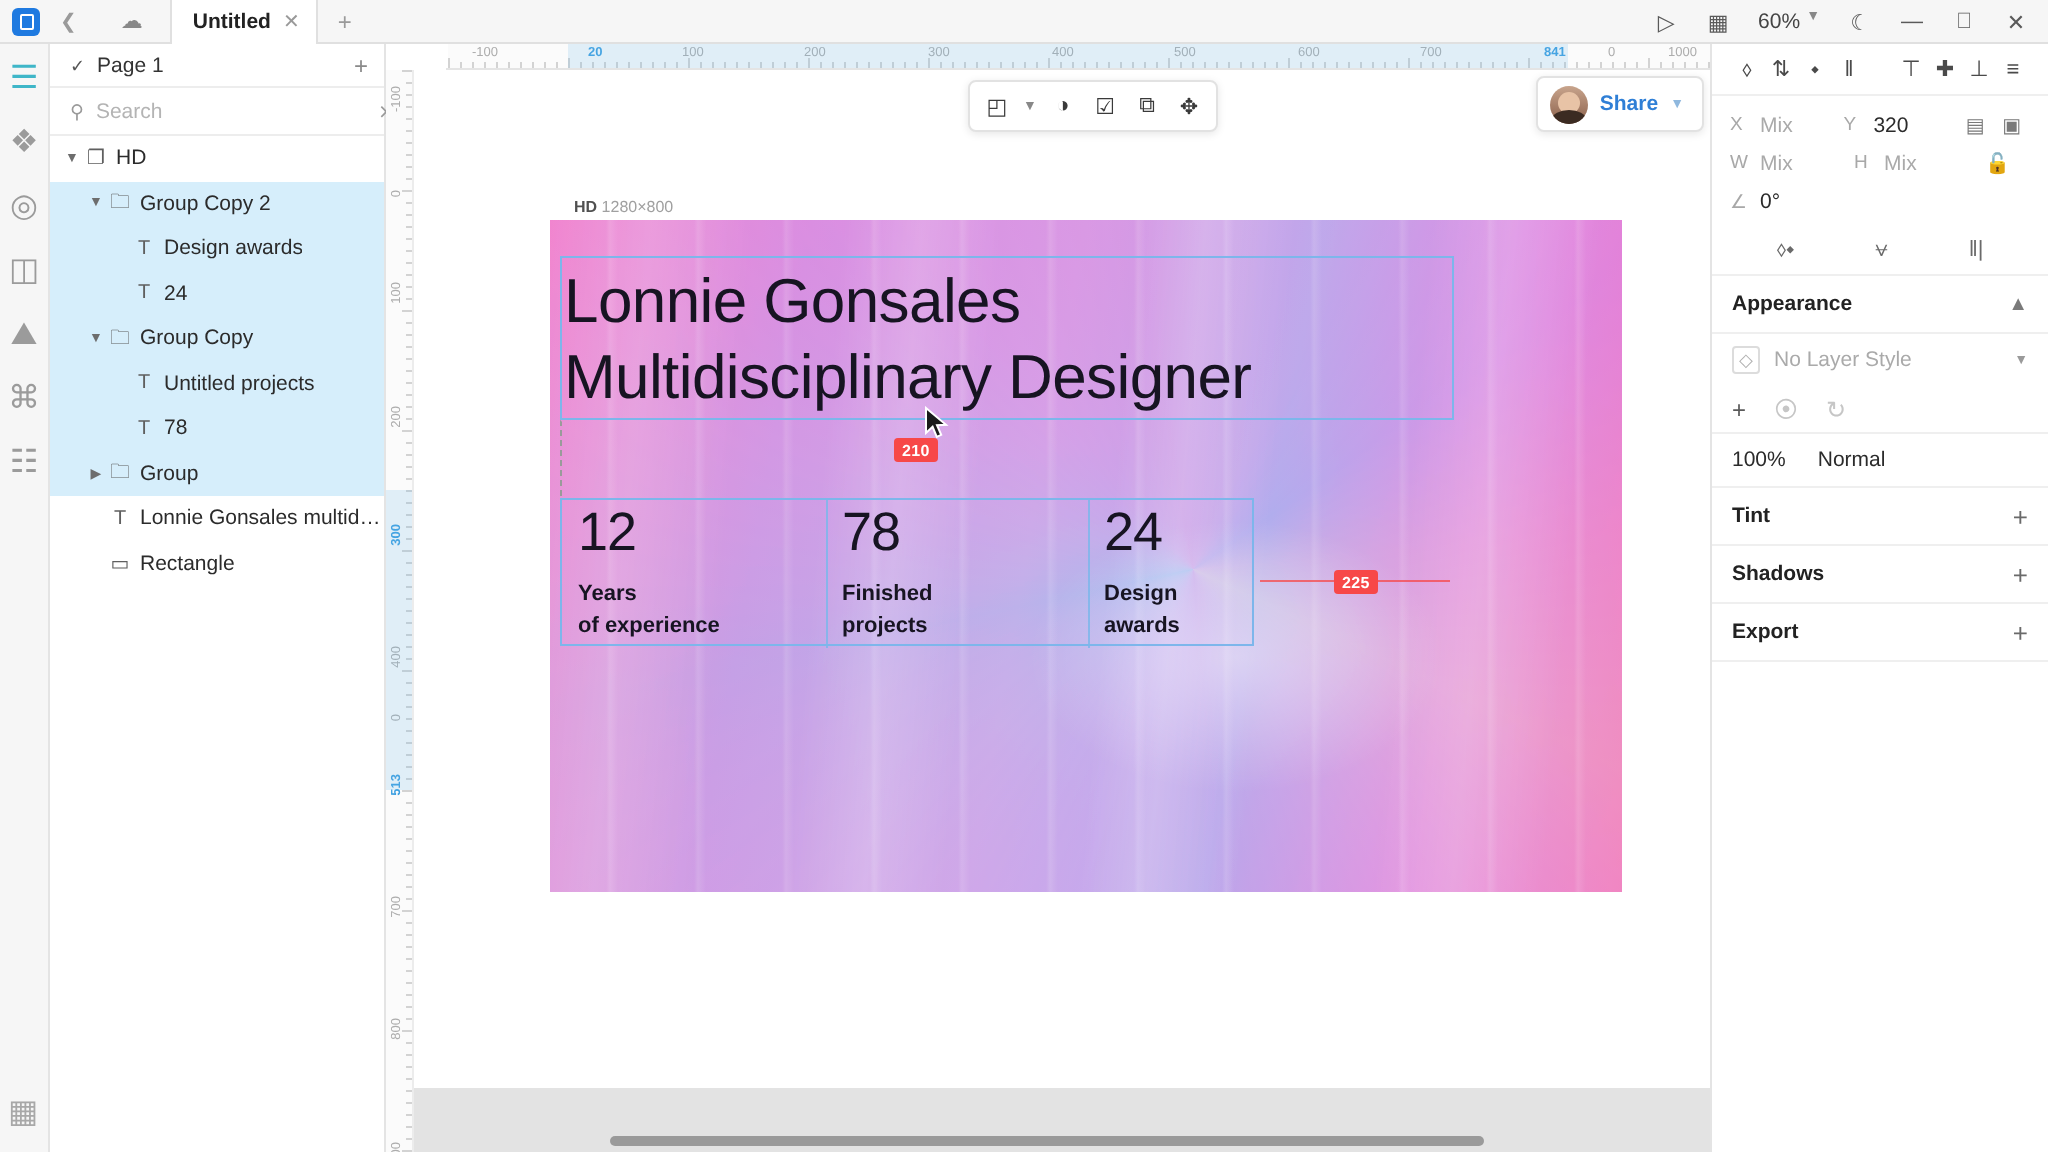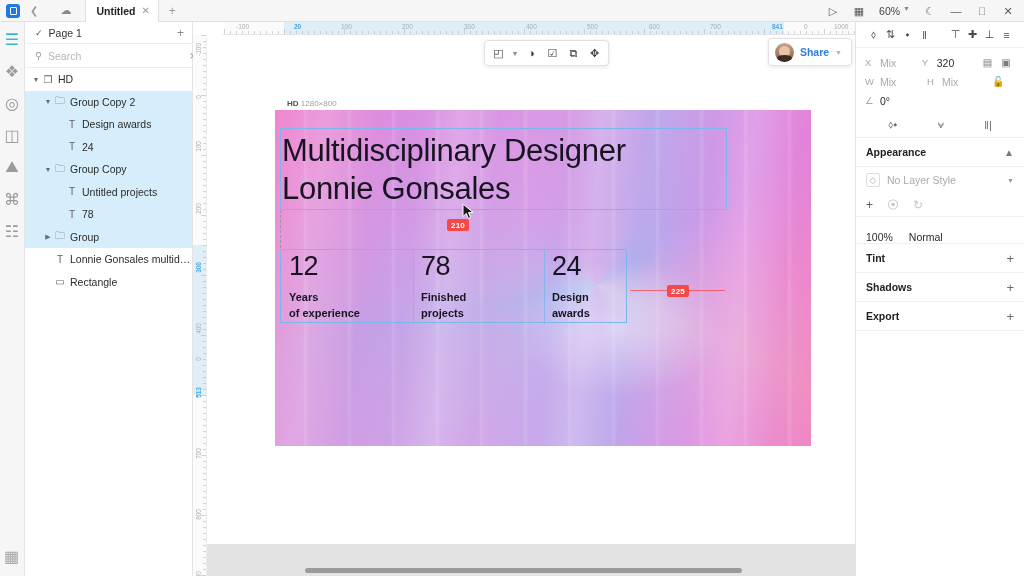--- a/index.html
+++ b/index.html
@@ -258,21 +258,21 @@
 
   .style-row { display: flex; align-items: center; height: 26px; padding: 0 10px; gap: 7px; }
   .style-swatch { width: 14px; height: 14px; border: 1px solid #dcdcdc; border-radius: 2px; display:flex; align-items:center; justify-content:center; color:#b0b0b0; font-size:9px;}
   .style-name { font-size: 10.5px; color: #aaa; flex: 1; }
   .style-chev { font-size: 7px; color: #9a9a9a; }
 
   .actions-row { display: flex; align-items: center; height: 24px; padding: 0 10px; gap: 14px; border-bottom: 1px solid #efefef;}
   .act-btn { color: #5a5a5a; font-size: 12px; }
   .act-btn.dim { color: #c6c6c6; }
 
-  .blend-row { display: flex; align-items: flex-end; height: 27px; padding: 0 10px; gap: 16px; border-bottom: 1px solid #efefef; }
+  .blend-row { display: flex; align-items: center; height: 27px; padding: 0 10px; gap: 16px; border-bottom: 1px solid #efefef; }
   .blend-txt { font-size: 10.5px; color: #2b2b2b; }
 
   
   .hscroll {
     position: absolute; left: 207px; bottom: 2px; width: 648px; height: 6px;
   }
   .hscroll .thumb {
     position: absolute; left: 98px; top: 0; width: 437px; height: 5px;
     background: #9a9a9a; border-radius: 3px;
   }
@@ -633,22 +633,22 @@
     <div class="artboard-label">
       <b>HD</b>
       <span>1280×800</span>
     </div>
 
     <div class="artboard">
       <div class="ab-stripes"></div>
       <div class="ab-glow"></div>
 
       <div class="headline">
+        <div>Lonnie Gonsales</div>
         <div>Multidisciplinary Designer</div>
-        <div>Lonnie Gonsales</div>
       </div>
       <div class="sel-box-head"></div>
       <div class="dash-box"></div>
 
       <div class="stats-sel">
         <div class="stat" style="left:8px;">
           <div class="num">12</div>
           <div class="cap">
             <div>Years</div>
             <div>of experience</div>

